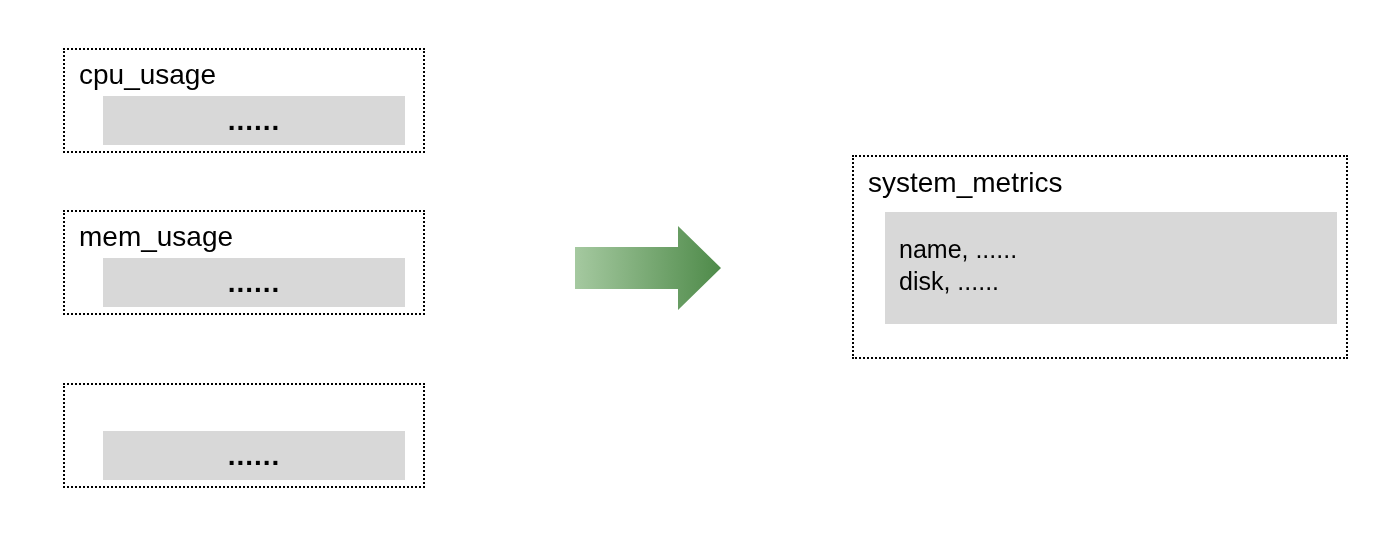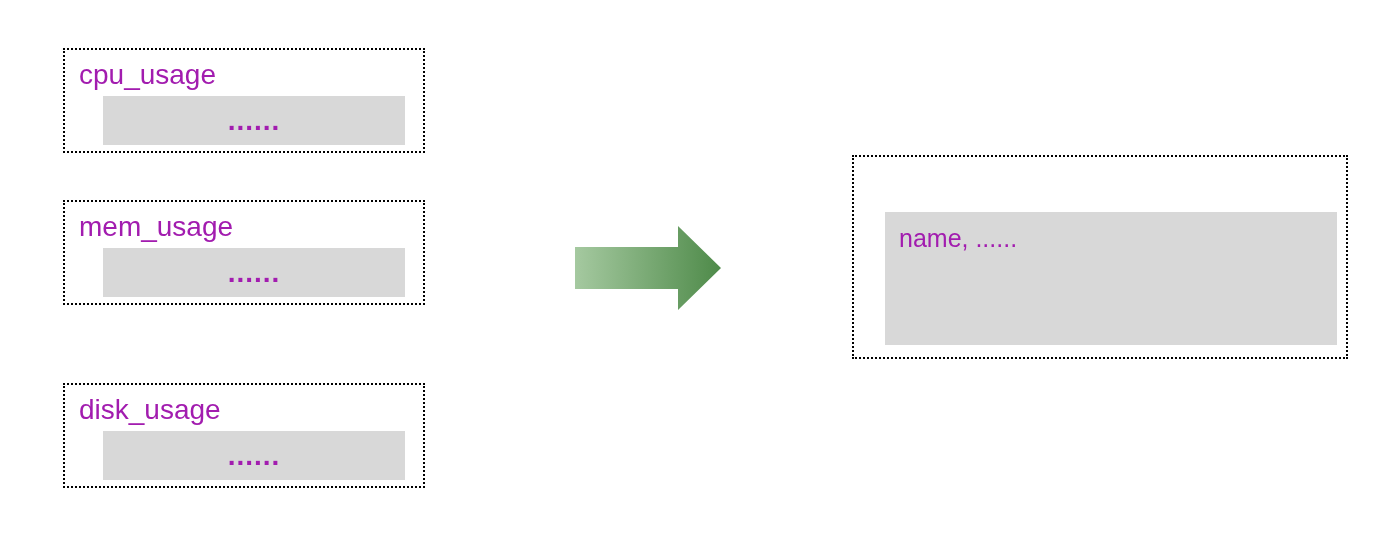--- a/index.html
+++ b/index.html
@@ -3,21 +3,21 @@
 <meta charset="utf-8">
 <style>
   * { margin: 0; padding: 0; box-sizing: border-box; }
   html, body { background: #ffffff; }
   .canvas {
     position: relative;
     width: 1392px;
     height: 559px;
     background: #ffffff;
     font-family: "Liberation Sans", sans-serif;
-    color: #a21caf;
+    color: #000000;
     overflow: hidden;
   }
   .table-box {
     position: absolute;
     border: 2px dotted #000000;
     background: #ffffff;
   }
   .src-box {
     left: 63px;
     width: 362px;
@@ -57,23 +57,23 @@
     top: 10px;
     font-size: 28px;
     line-height: 32px;
     white-space: nowrap;
   }
   .dst-box .box-body {
     position: absolute;
     left: 31px;
     right: 9px;
     top: 55px;
-    height: 133px;
+    height: 112px;
     background: #d8d8d8;
-    padding: 10px 0 0 14px;
+    padding: 21px 0 0 14px;
   }
   .dst-box .row {
     font-size: 25px;
     line-height: 32px;
     white-space: nowrap;
   }
   .arrow {
     position: absolute;
     left: 575px;
     top: 226px;
@@ -85,39 +85,40 @@
 </head>
 <body>
 
 <div class="canvas">
 
   <div class="table-box src-box" style="top:48px">
     <div class="box-title">cpu_usage</div>
     <div class="box-body">......</div>
   </div>
 
-  <div class="table-box src-box" style="top:200px">
+  <div class="table-box src-box" style="top:210px">
     <div class="box-title">mem_usage</div>
     <div class="box-body">......</div>
   </div>
 
   <div class="table-box src-box" style="top:383px">
-    <div class="box-title">disk_usage</div>
     <div class="box-body">......</div>
   </div>
 
   <svg class="arrow" viewBox="0 0 146 84" preserveAspectRatio="none" aria-hidden="true">
     <defs>
       <linearGradient id="arrow-grad" x1="0" y1="0" x2="1" y2="0">
         <stop offset="0" stop-color="#a5c9a0"></stop>
         <stop offset="1" stop-color="#4e8a49"></stop>
       </linearGradient>
     </defs>
     <polygon points="0,21 103,21 103,0 146,42 103,84 103,63 0,63" fill="url(#arrow-grad)"></polygon>
   </svg>
 
   <div class="table-box dst-box">
+    <div class="box-title">system_metrics</div>
     <div class="box-body">
       <div class="row">name, ......</div>
+      <div class="row">disk, ......</div>
     </div>
   </div>
 
 </div>
 
 </body></html>

